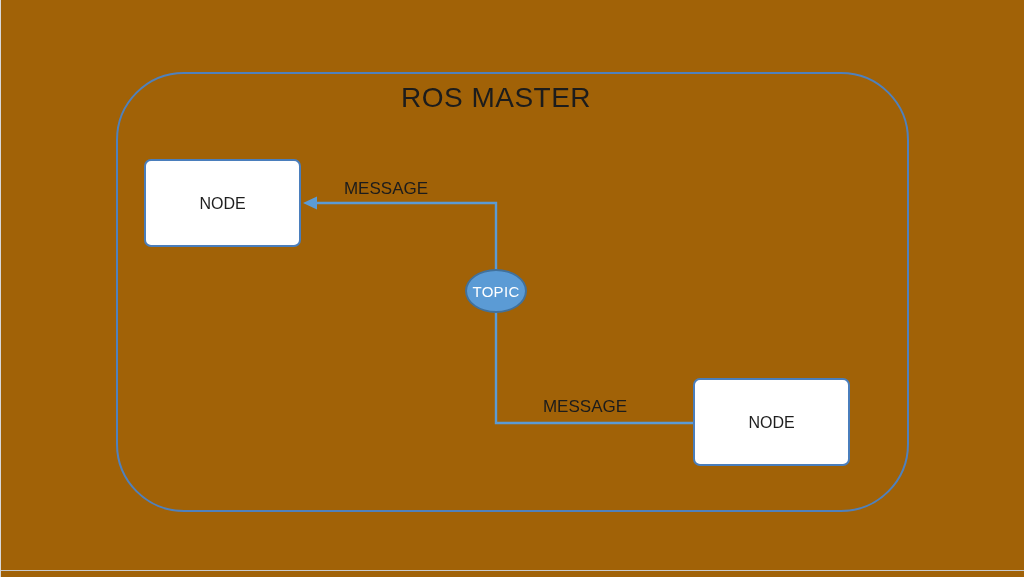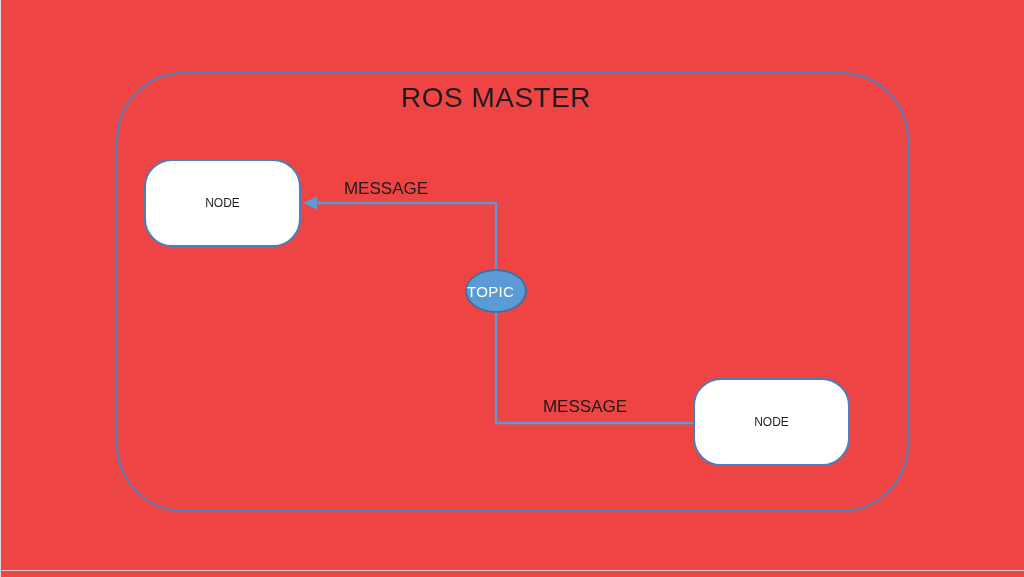--- a/index.html
+++ b/index.html
@@ -5,21 +5,21 @@
   html, body {
     margin: 0;
     padding: 0;
     background: #ffffff;
     font-family: "Liberation Sans", "DejaVu Sans", sans-serif;
   }
   .page {
     position: relative;
     width: 1024px;
     height: 577px;
-    background: #ef4444;
+    background: #a16207;
     border-left: 1px solid #d9d9d9;
     overflow: hidden;
     box-sizing: border-box;
     padding-left: 24px;
   }
   .bottom-rule {
     position: absolute;
     left: 0;
     top: 570px;
     width: 1024px;
@@ -53,47 +53,47 @@
     top: 0;
     width: 1024px;
     height: 577px;
     pointer-events: none;
   }
   .node-box {
     position: absolute;
     width: 157px;
     height: 88px;
     border: 2px solid #4a7ebc;
-    border-radius: 28px;
+    border-radius: 7px;
     background: #ffffff;
     box-sizing: border-box;
     display: flex;
     flex-direction: column;
     align-items: center;
     justify-content: center;
-    font-size: 12px;
+    font-size: 16px;
     line-height: 23px;
     color: #1f1f1f;
     text-align: center;
   }
   .node-subscriber { left: 143px; top: 159px; }
   .node-publisher  { left: 692px; top: 378px; }
   .topic-ellipse {
     position: absolute;
     left: 464px;
     top: 269px;
     width: 62px;
     height: 44px;
     background: #5b9bd5;
     border: 2px solid #41719c;
     border-radius: 50%;
     box-sizing: border-box;
     display: flex;
     align-items: center;
-    justify-content: flex-start;
+    justify-content: center;
     color: #ffffff;
     font-size: 15px;
     letter-spacing: 0.3px;
   }
   .edge-label {
     position: absolute;
     width: 120px;
     text-align: center;
     font-size: 17px;
     color: #1c1c1c;

